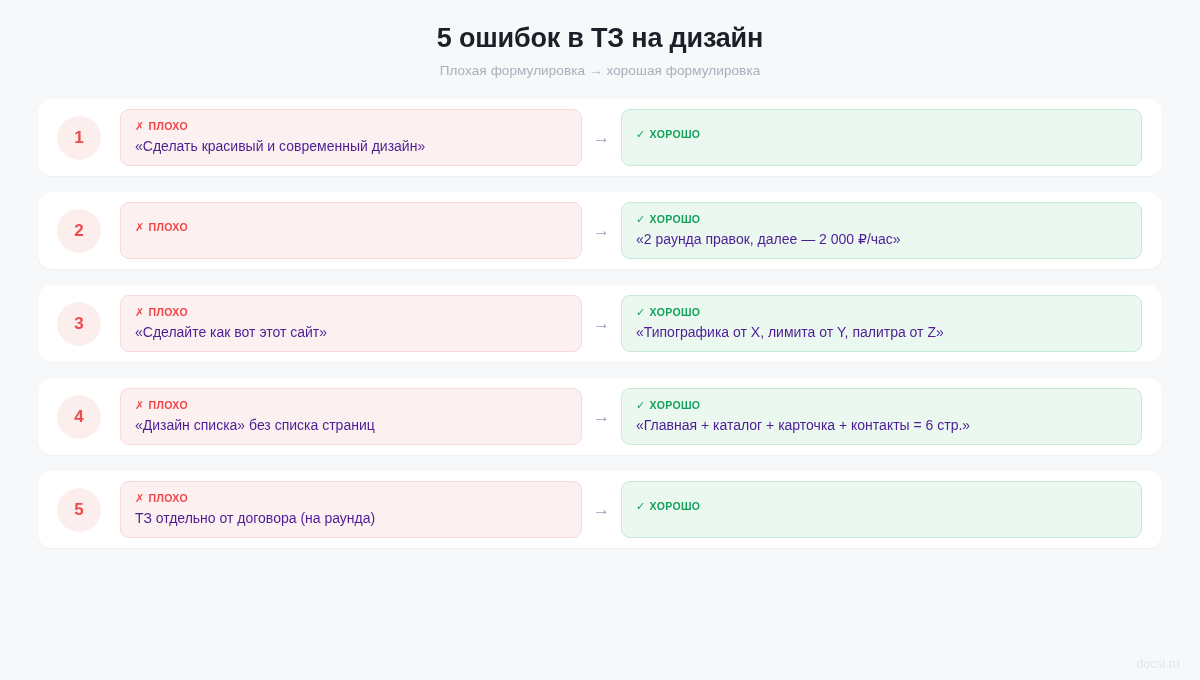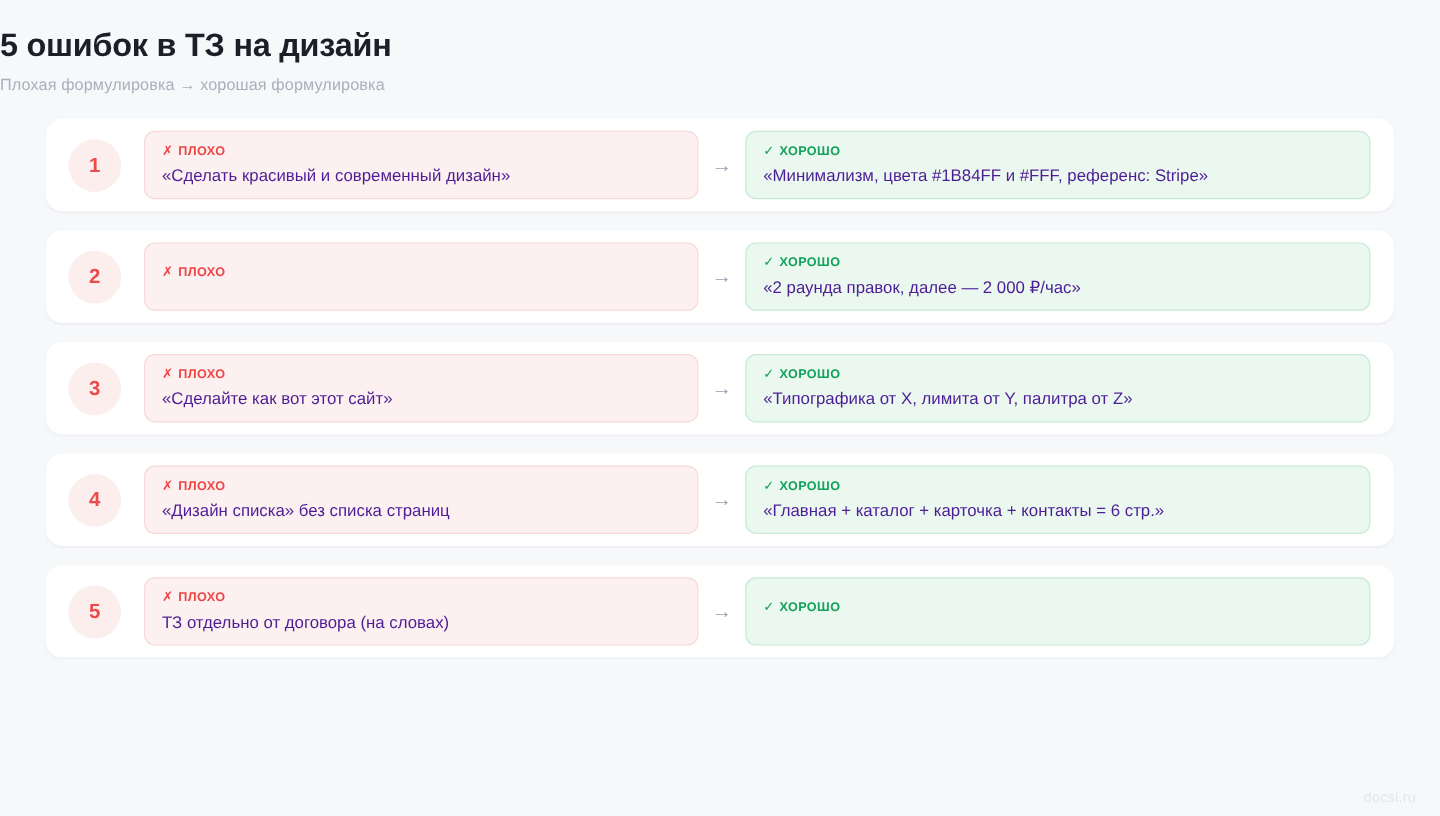--- a/index.html
+++ b/index.html
@@ -12,20 +12,21 @@
     background: #f6f8fa;
     font-family: "Liberation Sans", "DejaVu Sans", sans-serif;
     overflow: hidden;
     position: relative;
     -webkit-font-smoothing: antialiased;
   }
 
   
   .header {
     padding-top: 22px;
+    text-align: center;
   }
   .page-title {
     font-size: 27px;
     font-weight: bold;
     color: #1b1f27;
     letter-spacing: -0.2px;
     line-height: 1.2;
     margin: 0;
   }
   .page-subtitle {
@@ -154,21 +155,20 @@
         <span>ПЛОХО</span>
       </div>
       <div class="box-text">«Сделать красивый и современный дизайн»</div>
     </div>
     <div class="arrow">→</div>
     <div class="box box-good">
       <div class="box-label">
         <span class="mark">✓</span>
         <span>ХОРОШО</span>
       </div>
-      <div class="box-text">«Минимализм, цвета #1B84FF и #FFF, референс: Stripe»</div>
     </div>
   </div>
 
   <div class="row-card">
     <div class="row-badge">2</div>
     <div class="box box-bad">
       <div class="box-label">
         <span class="mark mark-bad">✗</span>
         <span>ПЛОХО</span>
       </div>
@@ -221,21 +221,21 @@
     </div>
   </div>
 
   <div class="row-card">
     <div class="row-badge">5</div>
     <div class="box box-bad">
       <div class="box-label">
         <span class="mark mark-bad">✗</span>
         <span>ПЛОХО</span>
       </div>
-      <div class="box-text">ТЗ отдельно от договора (на словах)</div>
+      <div class="box-text">ТЗ отдельно от договора (на раунда)</div>
     </div>
     <div class="arrow">→</div>
     <div class="box box-good">
       <div class="box-label">
         <span class="mark">✓</span>
         <span>ХОРОШО</span>
       </div>
     </div>
   </div>
 

